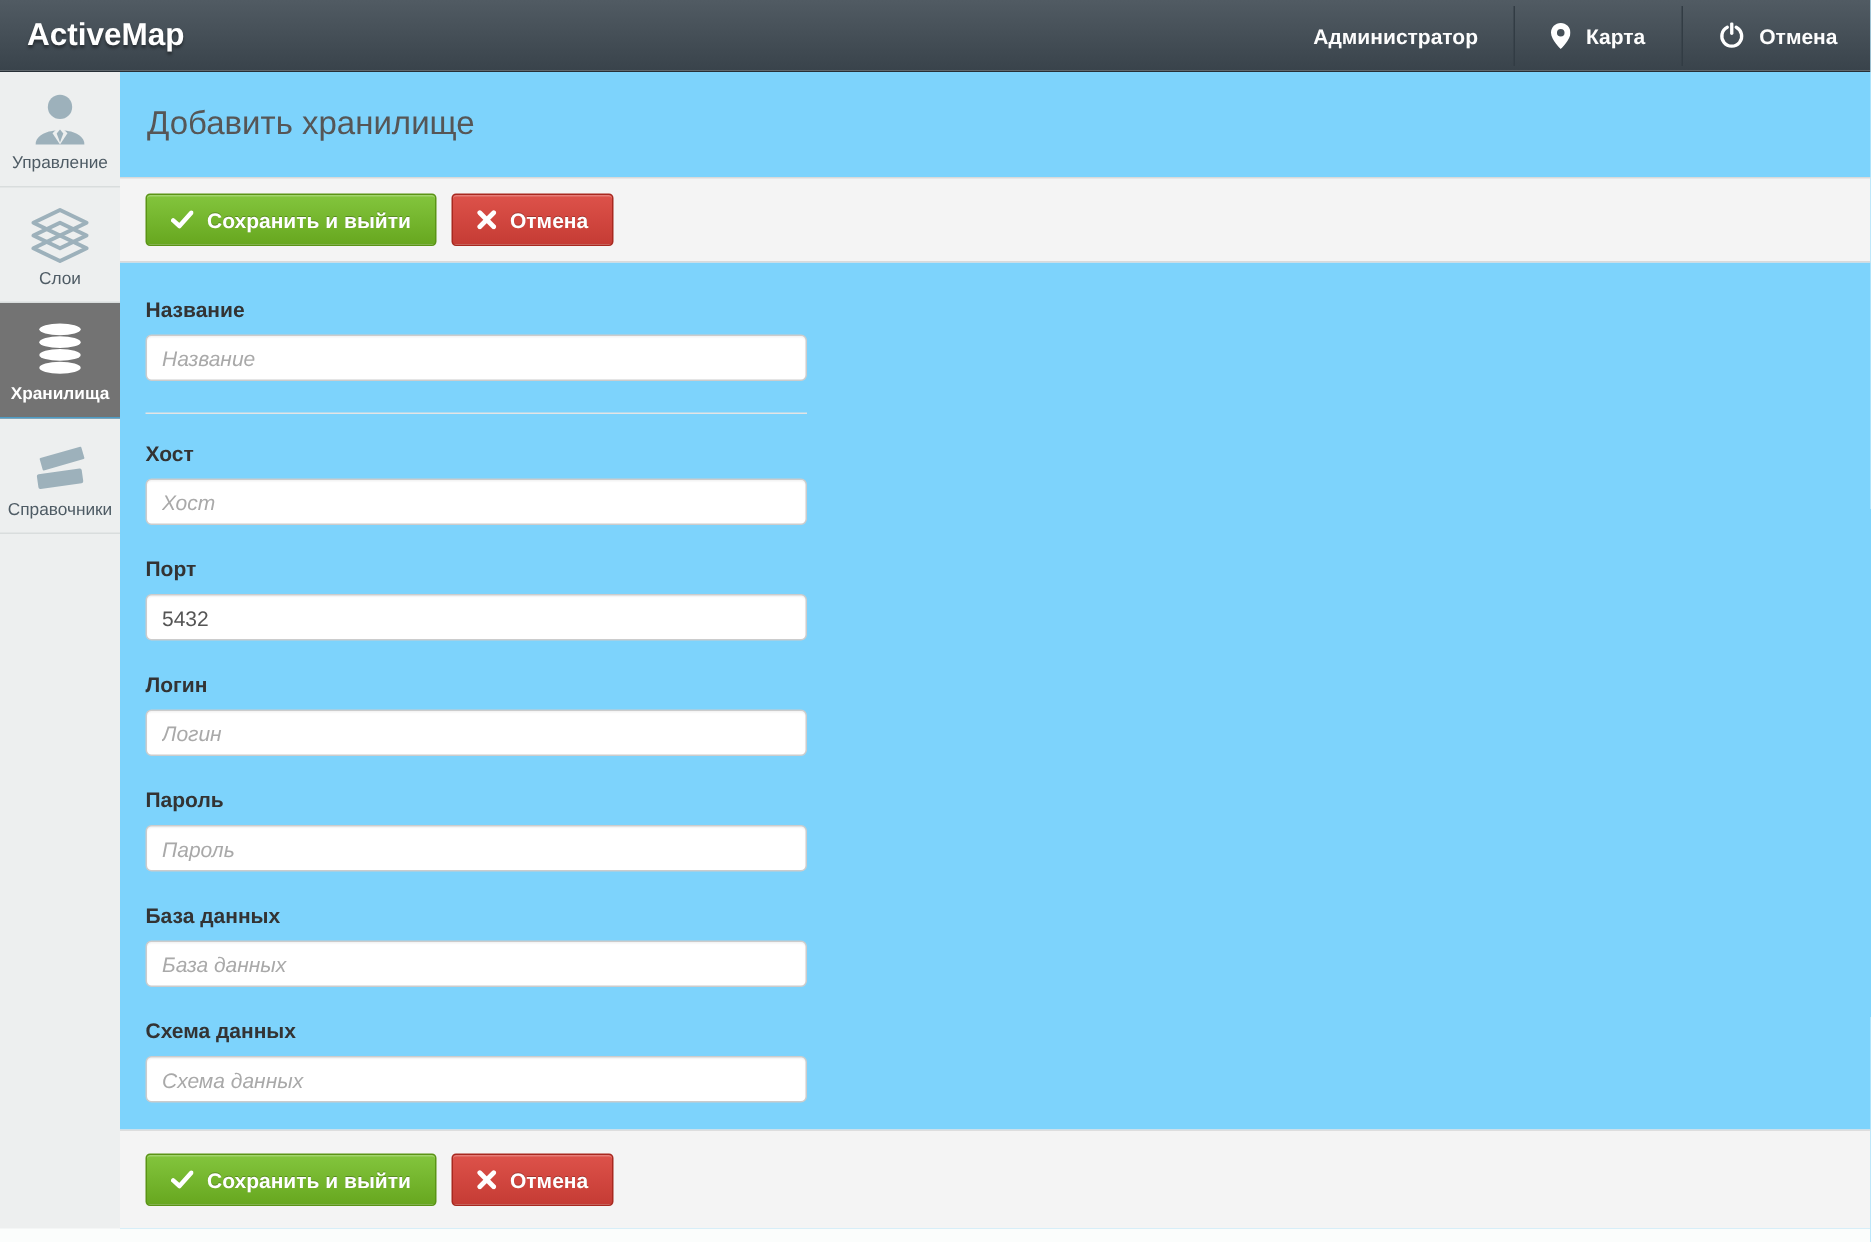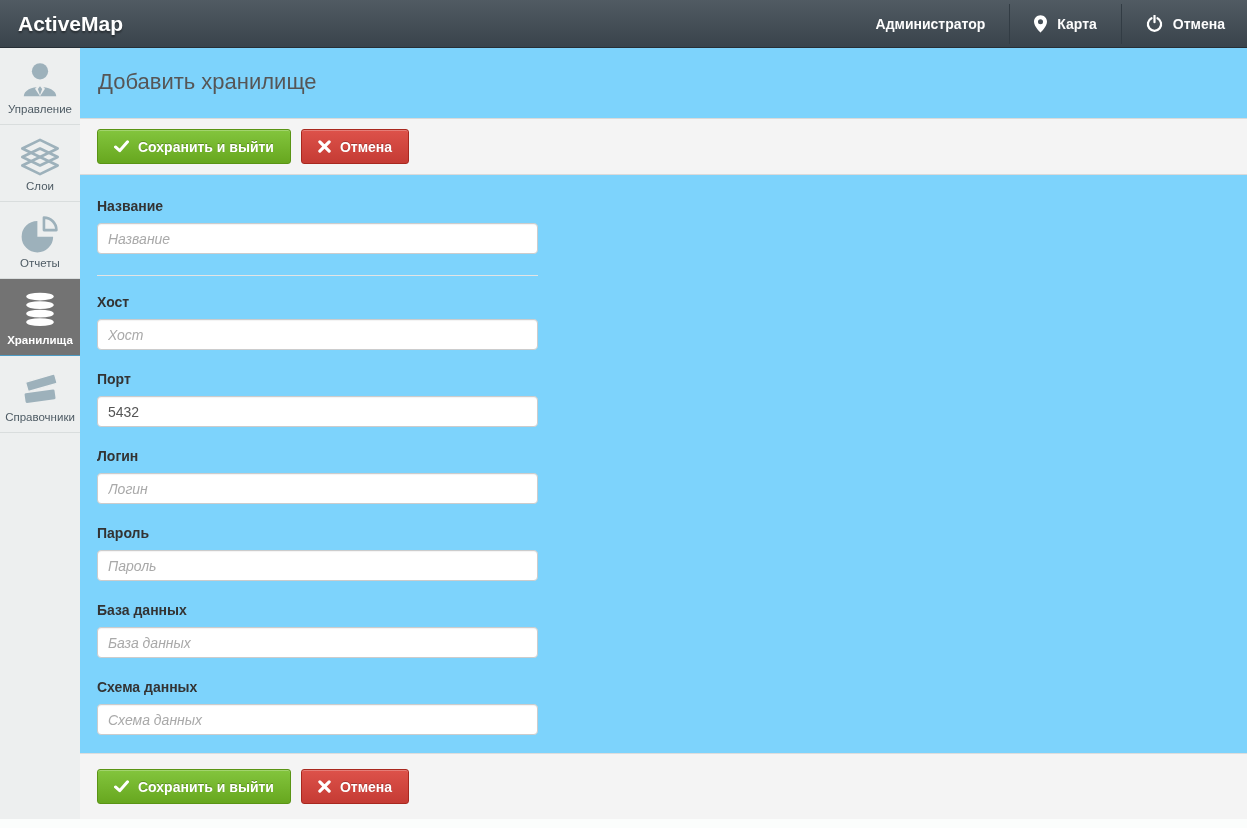--- a/index.html
+++ b/index.html
@@ -110,29 +110,20 @@
       <span class="side-icon">
         <svg width="42" height="40" viewBox="0 0 64 60" fill="none" stroke="currentColor" stroke-width="4" stroke-linejoin="round">
           <path d="M32 4 L59 17 L32 30 L5 17 Z"></path>
           <path d="M32 17 L59 30 L32 43 L5 30 Z"></path>
           <path d="M32 30 L59 43 L32 56 L5 43 Z"></path>
         </svg>
       </span>
       <span class="side-label">Слои</span>
     </div>
 
-    <div class="side-item">
-      <span class="side-icon">
-        <svg width="42" height="40" viewBox="0 0 64 60">
-          <path d="M28 34 L28 10 A24 24 0 1 0 52 34 Z" fill="currentColor"></path>
-          <path d="M38 24 L38 5 A19 19 0 0 1 57 24 Z" fill="none" stroke="currentColor" stroke-width="4" stroke-linejoin="round"></path>
-        </svg>
-      </span>
-      <span class="side-label">Отчеты</span>
-    </div>
 
     <div class="side-item active">
       <span class="side-icon">
         <svg width="42" height="40" viewBox="0 0 64 60" fill="currentColor">
           <ellipse cx="32" cy="8" rx="21" ry="6"></ellipse>
           <ellipse cx="32" cy="21" rx="21" ry="6"></ellipse>
           <ellipse cx="32" cy="34" rx="21" ry="6"></ellipse>
           <ellipse cx="32" cy="47" rx="21" ry="6"></ellipse>
         </svg>
       </span>

